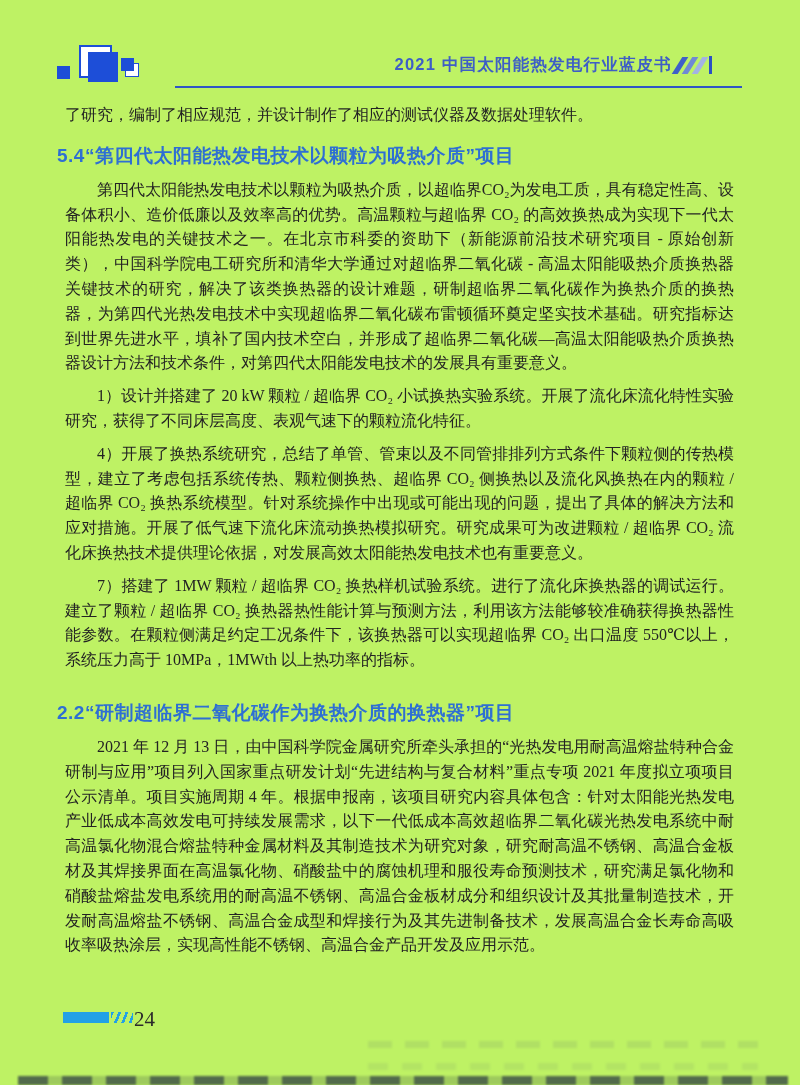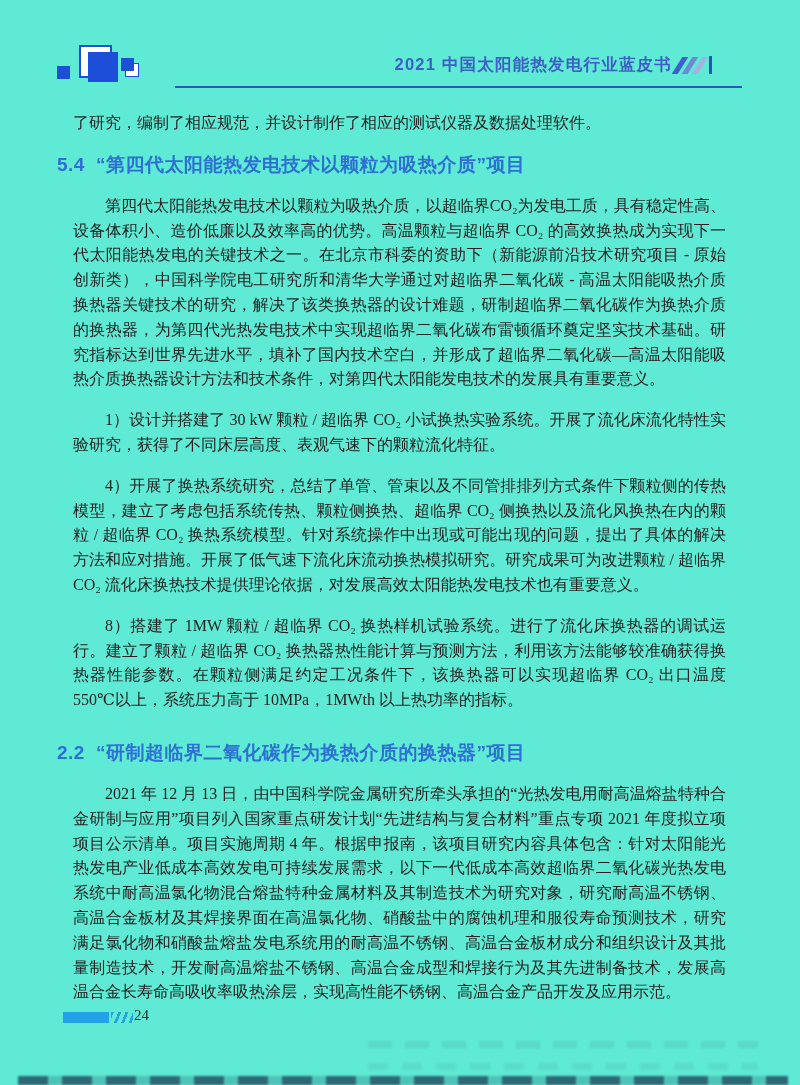--- a/index.html
+++ b/index.html
@@ -1,18 +1,18 @@
 <!DOCTYPE html>
 <html><head>
 <meta charset="utf-8">
 <style>
   html,body { margin:0; padding:0; background:#e9e9e9; }
   .page {
     position:relative; width:800px; height:1085px; margin:0 auto;
-    background:#5eead4; overflow:hidden;
+    background:#bef264; overflow:hidden;
     font-family:"Liberation Serif","DejaVu Serif",serif; color:#232323;
   }
 
   
   .logo { position:absolute; top:42px; left:55px; width:95px; height:48px; }
   .logo .sq { position:absolute; box-sizing:border-box; }
   .sq-small-left   { left:2px;  top:24px; width:13px; height:13px; background:#1d4ed8; }
   .sq-big-outline  { left:24px; top:3px;  width:33px; height:33px; border:2px solid #1d4ed8; background:#fff; }
   .sq-big-fill     { left:33px; top:10px; width:30px; height:30px; background:#1d4ed8; }
   .sq-sm-outline   { left:70px; top:21px; width:14px; height:14px; border:1.5px solid #1d4ed8; background:#fff; }
@@ -30,38 +30,38 @@
   .slash.s2 { background:#7089d4; }
   .slash.s3 { background:#a3b3e2; }
   .slash-bar { width:3.5px; height:18px; background:#2b50c4; margin-left:2px; }
   .header-rule { position:absolute; top:86px; left:175px; right:58px; height:2px; background:#2f55c6; }
 
   
   .main {
     position:absolute; top:95px; left:57px; width:685px;
     font-size:16px; line-height:24.8px; text-align:justify;
   }
-  .main p { margin:16px; }
+  .main p { margin:8px; }
   .main p.ind { text-indent:2em; }
   h2.sec {
     font-family:"Liberation Sans","DejaVu Sans",sans-serif;
     font-size:19px; font-weight:700; color:#2e6fd3;
     margin:15px 0 9px 0; text-align:left; letter-spacing:0.5px; line-height:26px;
   }
-  h2.sec .sec-num { margin-right:11px; }
+  h2.sec .sec-num { }
   h2.sec55 { margin-top:27px; }
 
   
   .footer-marker { position:absolute; top:1012px; left:63px; height:11px; display:flex; align-items:center; }
   .footer-bar-solid { width:46px; height:11px; background:#22a1e6; }
   .footer-bar-stripes {
     width:22px; height:11px; margin-left:2px;
     background:repeating-linear-gradient(112deg, #22a1e6 0 2.6px, transparent 2.6px 6.8px);
   }
-  .pagenum { position:absolute; top:1007px; left:134px; font-size:15px; color:#2b2b2b; }
+  .pagenum { position:absolute; top:1007px; left:134px; font-size:21px; color:#2b2b2b; }
 
   
   .ghost { position:absolute; pointer-events:none; }
   .ghost-row-1 { top:1041px; left:368px; right:42px; height:7px; filter:blur(1px);
     background:repeating-linear-gradient(90deg, rgba(60,70,110,.10) 0 24px, transparent 24px 37px); }
   .ghost-row-2 { top:1063px; left:368px; right:42px; height:7px; filter:blur(1px);
     background:repeating-linear-gradient(90deg, rgba(60,70,110,.08) 0 20px, transparent 20px 34px); }
   .ghost-bottom { bottom:0; left:18px; right:12px; height:9px; filter:blur(1.3px);
     background:repeating-linear-gradient(90deg, rgba(16,24,60,.62) 0 30px, rgba(16,24,60,.18) 30px 44px); }
 </style>
@@ -91,23 +91,23 @@
 
   <div class="main">
 
     <p>了研究，编制了相应规范，并设计制作了相应的测试仪器及数据处理软件。</p>
 
     <h2 class="sec">
       <span class="sec-num">5.4</span><span>“第四代太阳能热发电技术以颗粒为吸热介质”项目</span>
     </h2>
 
     <p class="ind">第四代太阳能热发电技术以颗粒为吸热介质，以超临界CO₂为发电工质，具有稳定性高、设备体积小、造价低廉以及效率高的优势。高温颗粒与超临界 CO₂ 的高效换热成为实现下一代太阳能热发电的关键技术之一。在北京市科委的资助下（新能源前沿技术研究项目 - 原始创新类），中国科学院电工研究所和清华大学通过对超临界二氧化碳 - 高温太阳能吸热介质换热器关键技术的研究，解决了该类换热器的设计难题，研制超临界二氧化碳作为换热介质的换热器，为第四代光热发电技术中实现超临界二氧化碳布雷顿循环奠定坚实技术基础。研究指标达到世界先进水平，填补了国内技术空白，并形成了超临界二氧化碳—高温太阳能吸热介质换热器设计方法和技术条件，对第四代太阳能发电技术的发展具有重要意义。</p>
-    <p class="ind">1）设计并搭建了 30 kW 颗粒 / 超临界 CO₂ 小试换热实验系统。开展了流化床流化特性实验研究，获得了不同床层高度、表观气速下的颗粒流化特征。</p>
+    <p class="ind">1）设计并搭建了 20 kW 颗粒 / 超临界 CO₂ 小试换热实验系统。开展了流化床流化特性实验研究，获得了不同床层高度、表观气速下的颗粒流化特征。</p>
     <p class="ind">4）开展了换热系统研究，总结了单管、管束以及不同管排排列方式条件下颗粒侧的传热模型，建立了考虑包括系统传热、颗粒侧换热、超临界 CO₂ 侧换热以及流化风换热在内的颗粒 / 超临界 CO₂ 换热系统模型。针对系统操作中出现或可能出现的问题，提出了具体的解决方法和应对措施。开展了低气速下流化床流动换热模拟研究。研究成果可为改进颗粒 / 超临界 CO₂ 流化床换热技术提供理论依据，对发展高效太阳能热发电技术也有重要意义。</p>
-    <p class="ind">8）搭建了 1MW 颗粒 / 超临界 CO₂ 换热样机试验系统。进行了流化床换热器的调试运行。建立了颗粒 / 超临界 CO₂ 换热器热性能计算与预测方法，利用该方法能够较准确获得换热器性能参数。在颗粒侧满足约定工况条件下，该换热器可以实现超临界 CO₂ 出口温度 550℃以上，系统压力高于 10MPa，1MWth 以上热功率的指标。</p>
+    <p class="ind">7）搭建了 1MW 颗粒 / 超临界 CO₂ 换热样机试验系统。进行了流化床换热器的调试运行。建立了颗粒 / 超临界 CO₂ 换热器热性能计算与预测方法，利用该方法能够较准确获得换热器性能参数。在颗粒侧满足约定工况条件下，该换热器可以实现超临界 CO₂ 出口温度 550℃以上，系统压力高于 10MPa，1MWth 以上热功率的指标。</p>
 
     <h2 class="sec sec55">
       <span class="sec-num">2.2</span><span>“研制超临界二氧化碳作为换热介质的换热器”项目</span>
     </h2>
 
     <p class="ind">2021 年 12 月 13 日，由中国科学院金属研究所牵头承担的“光热发电用耐高温熔盐特种合金研制与应用”项目列入国家重点研发计划“先进结构与复合材料”重点专项 2021 年度拟立项项目公示清单。项目实施周期 4 年。根据申报南，该项目研究内容具体包含：针对太阳能光热发电产业低成本高效发电可持续发展需求，以下一代低成本高效超临界二氧化碳光热发电系统中耐高温氯化物混合熔盐特种金属材料及其制造技术为研究对象，研究耐高温不锈钢、高温合金板材及其焊接界面在高温氯化物、硝酸盐中的腐蚀机理和服役寿命预测技术，研究满足氯化物和硝酸盐熔盐发电系统用的耐高温不锈钢、高温合金板材成分和组织设计及其批量制造技术，开发耐高温熔盐不锈钢、高温合金成型和焊接行为及其先进制备技术，发展高温合金长寿命高吸收率吸热涂层，实现高性能不锈钢、高温合金产品开发及应用示范。</p>
 
   </div>
 
   <div class="footer-marker">

